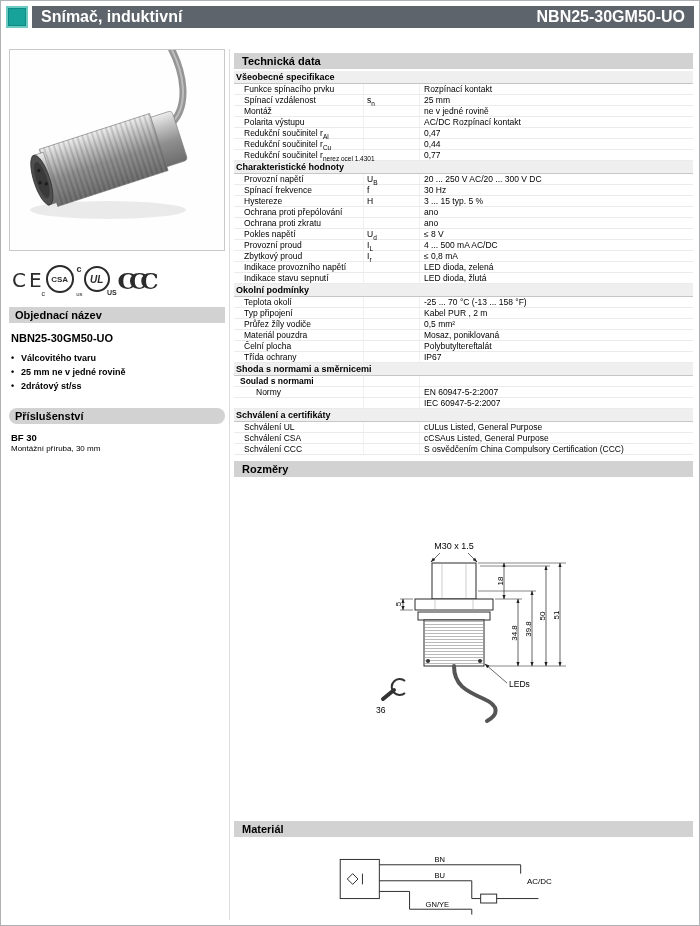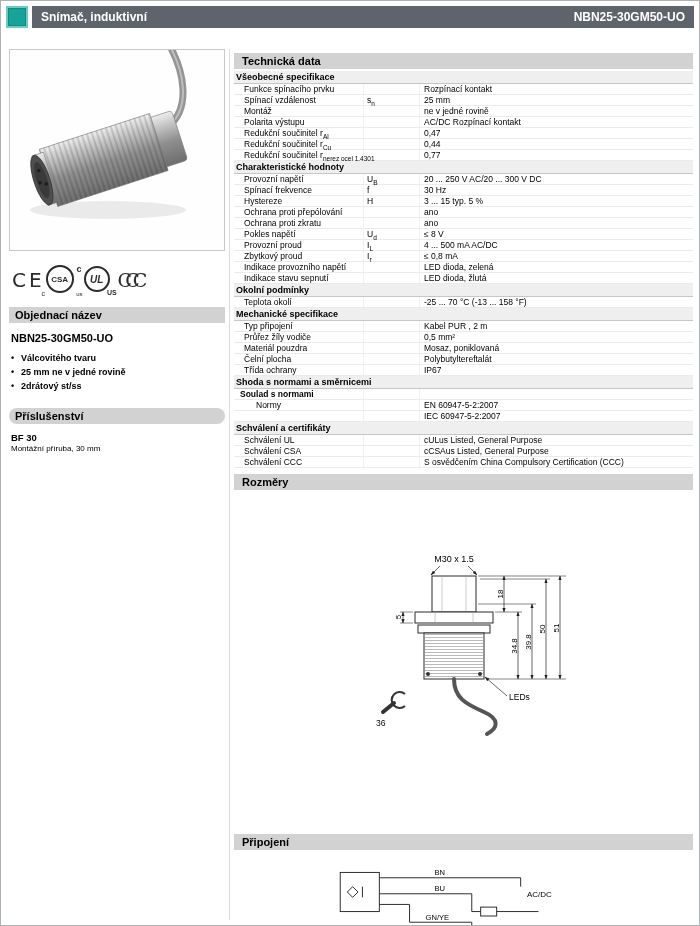--- a/index.html
+++ b/index.html
@@ -2,39 +2,39 @@
 <html><head>
 <meta charset="utf-8">
 <style>
   * { box-sizing: border-box; margin: 0; padding: 0; }
   html,body { background:#fff; }
   body { width:700px; height:926px; font-family:"Liberation Sans", sans-serif; color:#000; position:relative; }
   .page { position:absolute; left:0; top:0; width:700px; height:926px; border:1px solid #aeb2b5; background:#fff; overflow:hidden; }
 
   
   .logo { position:absolute; left:5px; top:5px; width:22px; height:22px; background:#17a39a; box-shadow: inset 0 0 0 2px #6fcac3, inset 0 0 0 3px #0d8c84; }
-  .topbar { position:absolute; left:31px; top:5px; right:5px; height:22px; background:#5d646b; color:#fff; display:flex; align-items:center; justify-content:space-between; padding:0 9px; font-size:12px; font-weight:bold; }
+  .topbar { position:absolute; left:31px; top:5px; right:5px; height:22px; background:#5d646b; color:#fff; display:flex; align-items:center; justify-content:space-between; padding:0 9px; font-size:16px; font-weight:bold; }
 
   
   .divider { position:absolute; left:228px; top:48px; bottom:5px; width:1px; background:#dcdcdc; }
 
   
   .leftcol { position:absolute; left:8px; top:48px; width:216px; }
   .photo { height:202px; border:1px solid #c9c9c9; background:#fefefe; overflow:hidden; }
   .certs { margin-top:10px; height:38px; display:flex; align-items:center; gap:1px; padding:0 3px; }
   .ce-mark { font-size:20px; letter-spacing:3px; color:#2b2b2b; font-family:"DejaVu Sans", sans-serif; }
   .csa-wrap { position:relative; width:30px; height:30px; }
   .csa-circle { width:28px; height:28px; border:2.5px solid #2b2b2b; border-radius:50%; display:flex; align-items:center; justify-content:center; font-size:8px; font-weight:bold; color:#2b2b2b; }
   .csa-c { position:absolute; left:-4px; bottom:-2px; font-size:7px; color:#2b2b2b; }
   .csa-us { position:absolute; right:-7px; bottom:-2px; font-size:6px; color:#2b2b2b; }
   .ul-wrap { position:relative; width:40px; height:32px; }
   .ul-circle { position:absolute; left:7px; top:2px; width:26px; height:26px; border:2.5px solid #2b2b2b; border-radius:50%; display:flex; align-items:center; justify-content:center; font-size:10px; font-weight:bold; font-style:italic; color:#2b2b2b; }
   .ul-c { position:absolute; left:0; top:0; font-size:9px; font-weight:bold; color:#2b2b2b; }
   .ul-us { position:absolute; right:0; bottom:0; font-size:7px; font-weight:bold; color:#2b2b2b; }
-  .ccc-mark { font-size:19px; font-weight:normal; letter-spacing:-7px; padding-right:8px; color:#2b2b2b; font-family:"DejaVu Serif", serif; }
+  .ccc-mark { font-size:23px; font-weight:bold; letter-spacing:-7px; padding-right:8px; color:#2b2b2b; font-family:"DejaVu Serif", serif; }
 
   .bar { background:#d2d2d2; font-size:11px; font-weight:bold; height:16px; line-height:14px; padding:1px 6px; }
   .order-bar { margin-top:8px; }
   .order-code { margin:9px 2px 7px; font-size:11px; font-weight:bold; }
   .feat { display:flex; font-size:9px; font-weight:bold; line-height:14px; padding-left:2px; }
   .feat .bullet { width:10px; }
   .acc-bar { margin-top:15px;border-radius:8px; }
   .acc-name { margin:8px 2px 1px; font-size:9.5px; font-weight:bold; }
   .acc-desc { margin:0 2px; font-size:8px; }
 
@@ -230,21 +230,20 @@
           <div class="td-label">Indikace stavu sepnutí</div>
           <div class="td-sym"></div>
           <div class="td-val">LED dioda, žlutá</div>
         </div>
         <div class="td-sec">Okolní podmínky</div>
         <div class="td-row">
           <div class="td-label">Teplota okolí</div>
           <div class="td-sym"></div>
           <div class="td-val">-25 ... 70 °C (-13 ... 158 °F)</div>
         </div>
-        <div class="td-sec">Mechanické specifikace</div>
         <div class="td-row">
           <div class="td-label">Typ připojení</div>
           <div class="td-sym"></div>
           <div class="td-val">Kabel PUR , 2 m</div>
         </div>
         <div class="td-row">
           <div class="td-label">Průřez žíly vodiče</div>
           <div class="td-sym"></div>
           <div class="td-val">0,5 mm²</div>
         </div>
@@ -359,21 +358,21 @@
           <path d="M101 148 A8 8 0 1 0 101 160" fill="none" stroke="#333" stroke-width="2"></path>
           <path d="M90 157 L79 166" stroke="#333" stroke-width="4" stroke-linecap="round"></path>
         </g>
         <text x="72" y="180" font-size="8.5">36</text>
 
         <line x1="203" y1="150" x2="181" y2="131" stroke="#222" stroke-width="0.7" marker-end="url(#arr)"></line>
         <text x="205" y="154" font-size="8.5">LEDs</text>
       </svg>
     </div>
 
-    <div class="secbar">Připojení</div>
+    <div class="secbar">Materiál</div>
     <div class="conn-area">
       <svg class="conn-svg" width="250" height="80" viewBox="0 0 280 90">
         <g stroke="#2b2b2b" stroke-width="1.1" fill="none">
           <rect x="12" y="14" width="44" height="44"></rect>
           <path d="M26 30 L32 36 L26 42 L20 36 Z"></path>
           <path d="M37 30 V42"></path>
 
           <path d="M56 20 H215 V30"></path>
 
           <path d="M56 38 H160 V58 H235"></path>

